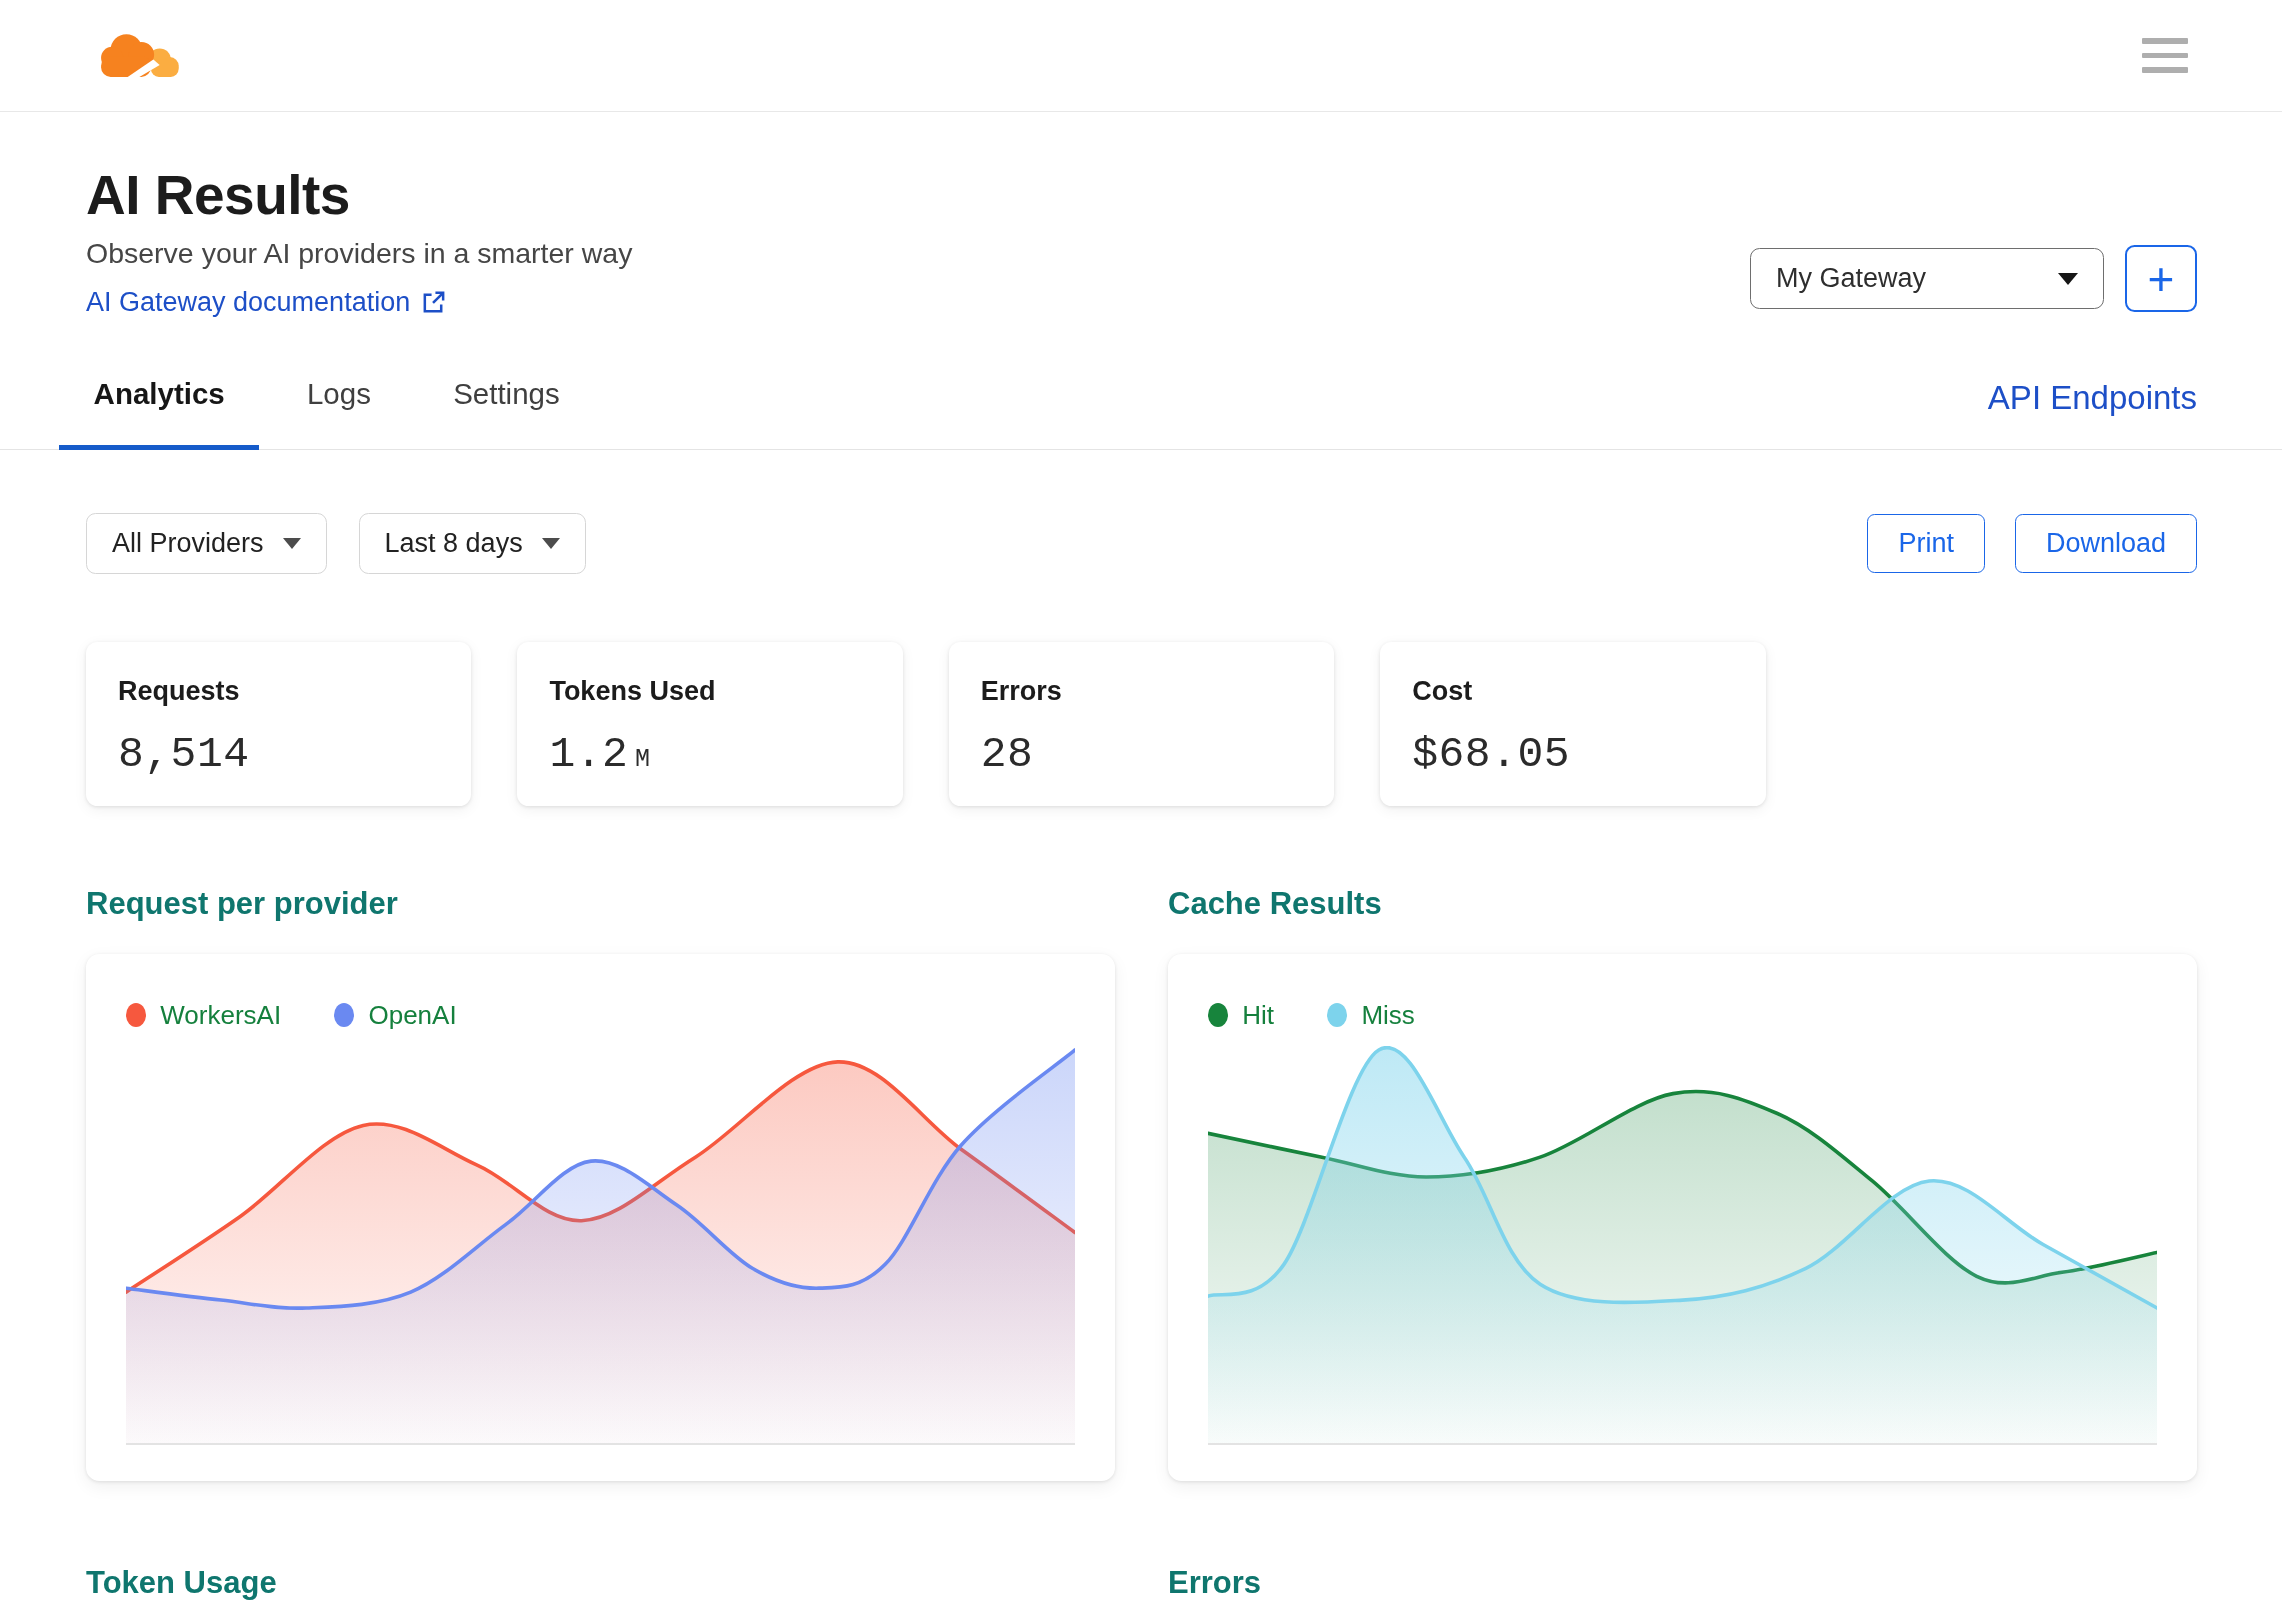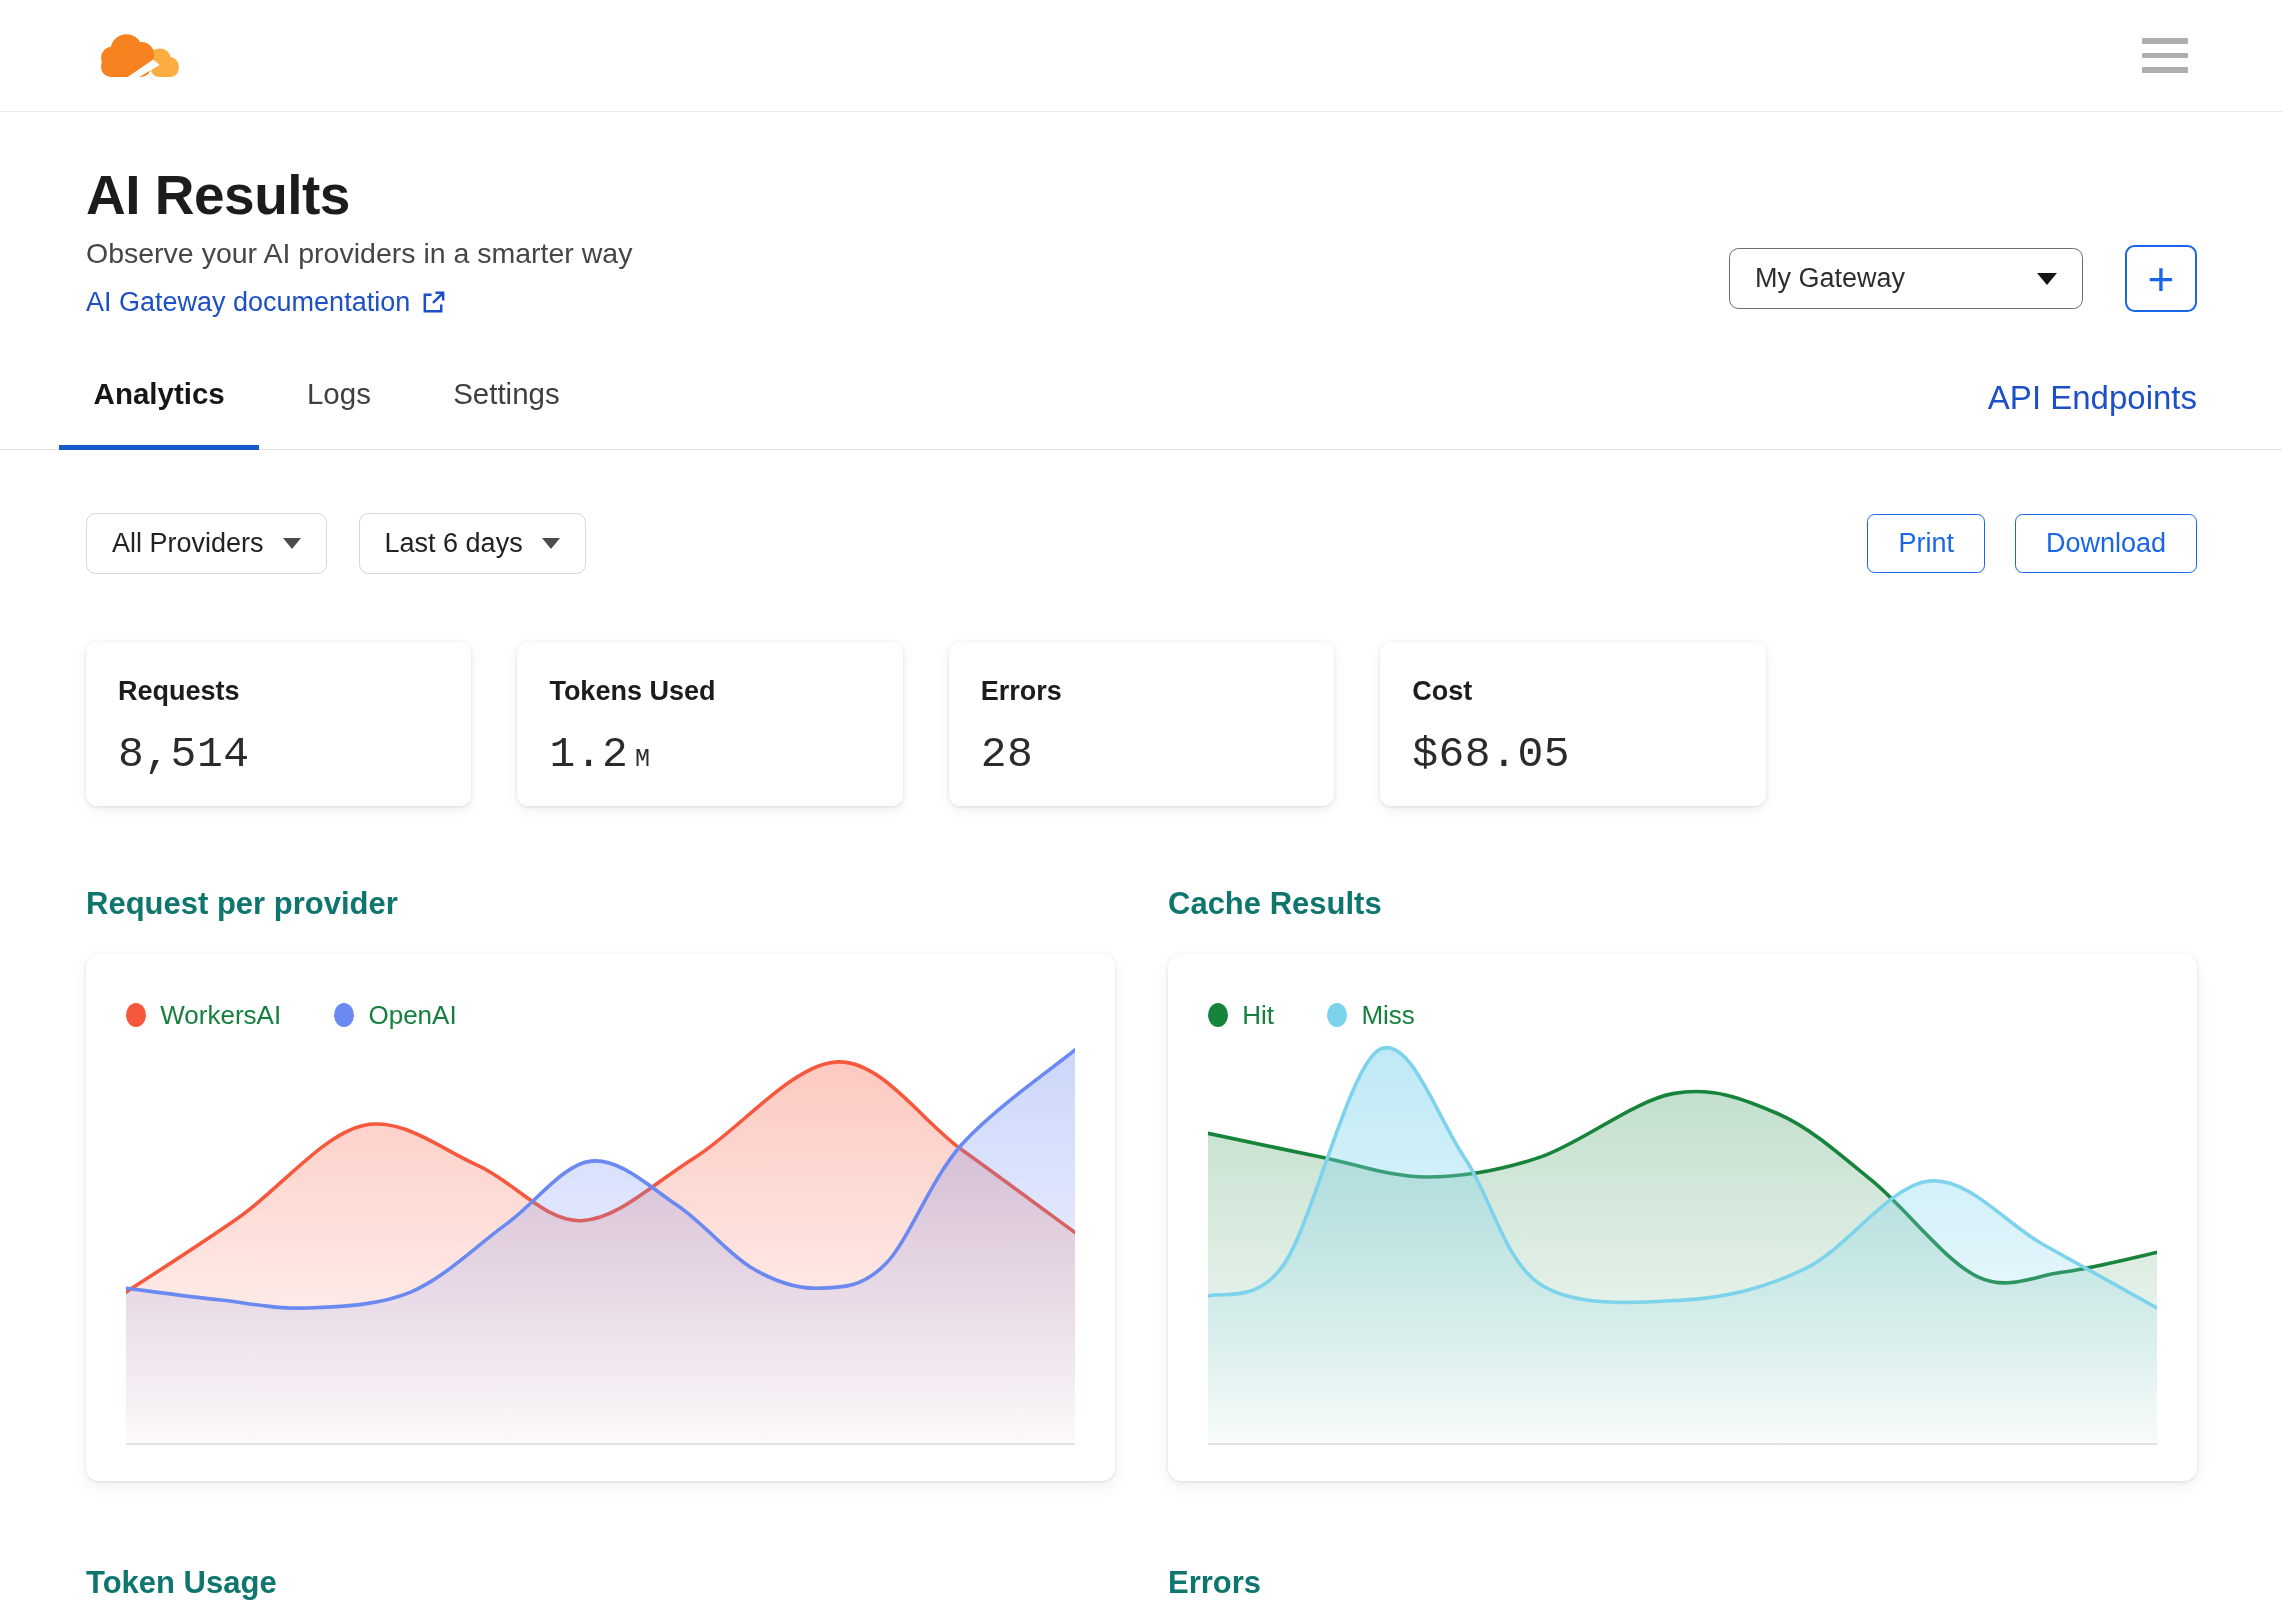--- a/index.html
+++ b/index.html
@@ -17,21 +17,21 @@
   
   .main { padding:0 86px; }
 
   .title-row { display:flex; justify-content:space-between; align-items:flex-end; margin-top:53px; }
   .page-title { font-size:55px; font-weight:700; letter-spacing:-0.5px; color:#1c1c1c; line-height:1.1; }
   .page-sub { font-size:28.5px; color:#464646; margin-top:11.4px; }
   .doc-link { display:inline-flex; align-items:center; gap:10px; margin-top:17px;
               font-size:27px; color:#1d4fc7; text-decoration:none; cursor:pointer; }
   .doc-link svg { display:block; }
 
-  .gw-row { display:flex; align-items:center; gap:42px; margin-bottom:5.7px; }
+  .gw-row { display:flex; align-items:center; gap:21px; margin-bottom:5.7px; }
   .gw-select { display:flex; align-items:center; justify-content:space-between; width:354px; height:61px;
                border:1.9px solid #6e6e6e; border-radius:9.5px; padding:0 25px; background:#fff;
                font-size:27px; color:#2e2e2e; cursor:pointer; }
   .caret-dark { width:0; height:0; border-left:10.5px solid transparent; border-right:10.5px solid transparent;
                 border-top:12.4px solid #161616; }
   .caret-gray { width:0; height:0; border-left:9.5px solid transparent; border-right:9.5px solid transparent;
                 border-top:11.4px solid #4c4c4c; margin-left:19px; }
   .add-btn { width:72px; height:67px; border:2.9px solid #1a66e8; border-radius:9.5px; background:#fff;
              color:#1a66e8; font-size:46px; font-weight:400; line-height:1; display:flex;
              align-items:center; justify-content:center; cursor:pointer; }
@@ -145,21 +145,21 @@
       <div class="api-link">API Endpoints</div>
     </div>
 
     <div class="toolbar">
       <div class="toolbar-left">
         <div class="filter-select">
           <span>All Providers</span>
           <span class="caret-gray"></span>
         </div>
         <div class="filter-select">
-          <span>Last 6 days</span>
+          <span>Last 8 days</span>
           <span class="caret-gray"></span>
         </div>
       </div>
       <div class="toolbar-right">
         <button class="btn-outline">Print</button>
         <button class="btn-outline">Download</button>
       </div>
     </div>
 
     <section class="stats">

